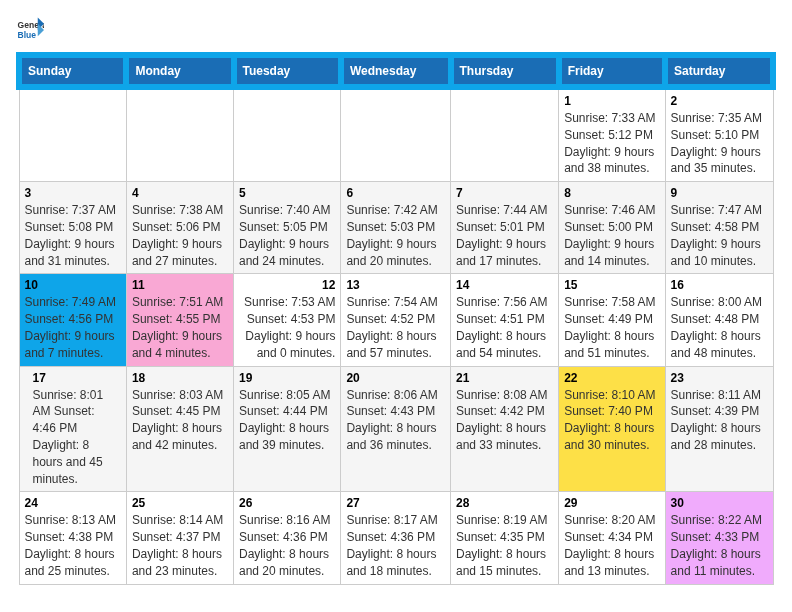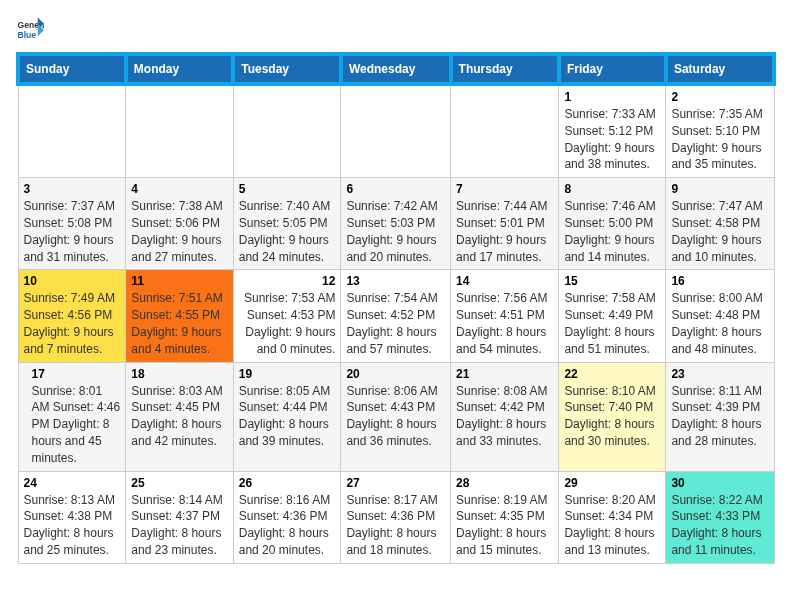--- a/index.html
+++ b/index.html
@@ -44,21 +44,21 @@
       border-collapse: collapse;
       font-size: 11px;
     }
     .calendar th {
       background: #1a6db5;
       color: #fff;
       text-align: left;
       padding: 6px 6px;
       font-size: 12px;
       font-weight: bold;
-      border: 4px solid #0ea5e9;
+      border: 6px solid #0ea5e9;
     }
     .calendar td {
       border: 1px solid #ccc;
       vertical-align: top;
       padding: 4px 5px;
       width: 113px;
       height: 80px;
       background: #fff;
     }
     .calendar tr:nth-child(even) td {
@@ -170,27 +170,27 @@
 Daylight: 9 hours and 14 minutes.</div>
         </td>
         <td style="background: rgb(245, 245, 245);">
           <span class="day-number">9</span>
           <div class="day-info">Sunrise: 7:47 AM
 Sunset: 4:58 PM
 Daylight: 9 hours and 10 minutes.</div>
         </td>
       </tr>
       <tr>
-        <td style="background: #fde047;">
+        <td style="background: #0ea5e9;">
           <span class="day-number">10</span>
           <div class="day-info">Sunrise: 7:49 AM
 Sunset: 4:56 PM
 Daylight: 9 hours and 7 minutes.</div>
         </td>
-        <td style="background: #f97316;">
+        <td style="background: #f9a8d4;">
           <span class="day-number">11</span>
           <div class="day-info">Sunrise: 7:51 AM
 Sunset: 4:55 PM
 Daylight: 9 hours and 4 minutes.</div>
         </td>
         <td style="background: rgb(255, 255, 255); text-align: right;">
           <span class="day-number">12</span>
           <div class="day-info">Sunrise: 7:53 AM
 Sunset: 4:53 PM
 Daylight: 9 hours and 0 minutes.</div>
@@ -244,21 +244,21 @@
           <div class="day-info">Sunrise: 8:06 AM
 Sunset: 4:43 PM
 Daylight: 8 hours and 36 minutes.</div>
         </td>
         <td style="background: rgb(245, 245, 245);">
           <span class="day-number">21</span>
           <div class="day-info">Sunrise: 8:08 AM
 Sunset: 4:42 PM
 Daylight: 8 hours and 33 minutes.</div>
         </td>
-        <td style="background: #fef9c3; margin-top: 10px;">
+        <td style="background: #fde047; margin-top: 10px;">
           <span class="day-number">22</span>
           <div class="day-info">Sunrise: 8:10 AM
 Sunset: 7:40 PM
 Daylight: 8 hours and 30 minutes.</div>
         </td>
         <td style="background: rgb(245, 245, 245); margin-left: 40px;">
           <span class="day-number">23</span>
           <div class="day-info">Sunrise: 8:11 AM
 Sunset: 4:39 PM
 Daylight: 8 hours and 28 minutes.</div>
@@ -294,21 +294,21 @@
           <div class="day-info">Sunrise: 8:19 AM
 Sunset: 4:35 PM
 Daylight: 8 hours and 15 minutes.</div>
         </td>
         <td style="background: rgb(255, 255, 255);">
           <span class="day-number">29</span>
           <div class="day-info">Sunrise: 8:20 AM
 Sunset: 4:34 PM
 Daylight: 8 hours and 13 minutes.</div>
         </td>
-        <td style="background: #5eead4;">
+        <td style="background: #f0abfc;">
           <span class="day-number">30</span>
           <div class="day-info">Sunrise: 8:22 AM
 Sunset: 4:33 PM
 Daylight: 8 hours and 11 minutes.</div>
         </td>
       </tr>
     </tbody>
 </table>
 
 </body></html>

